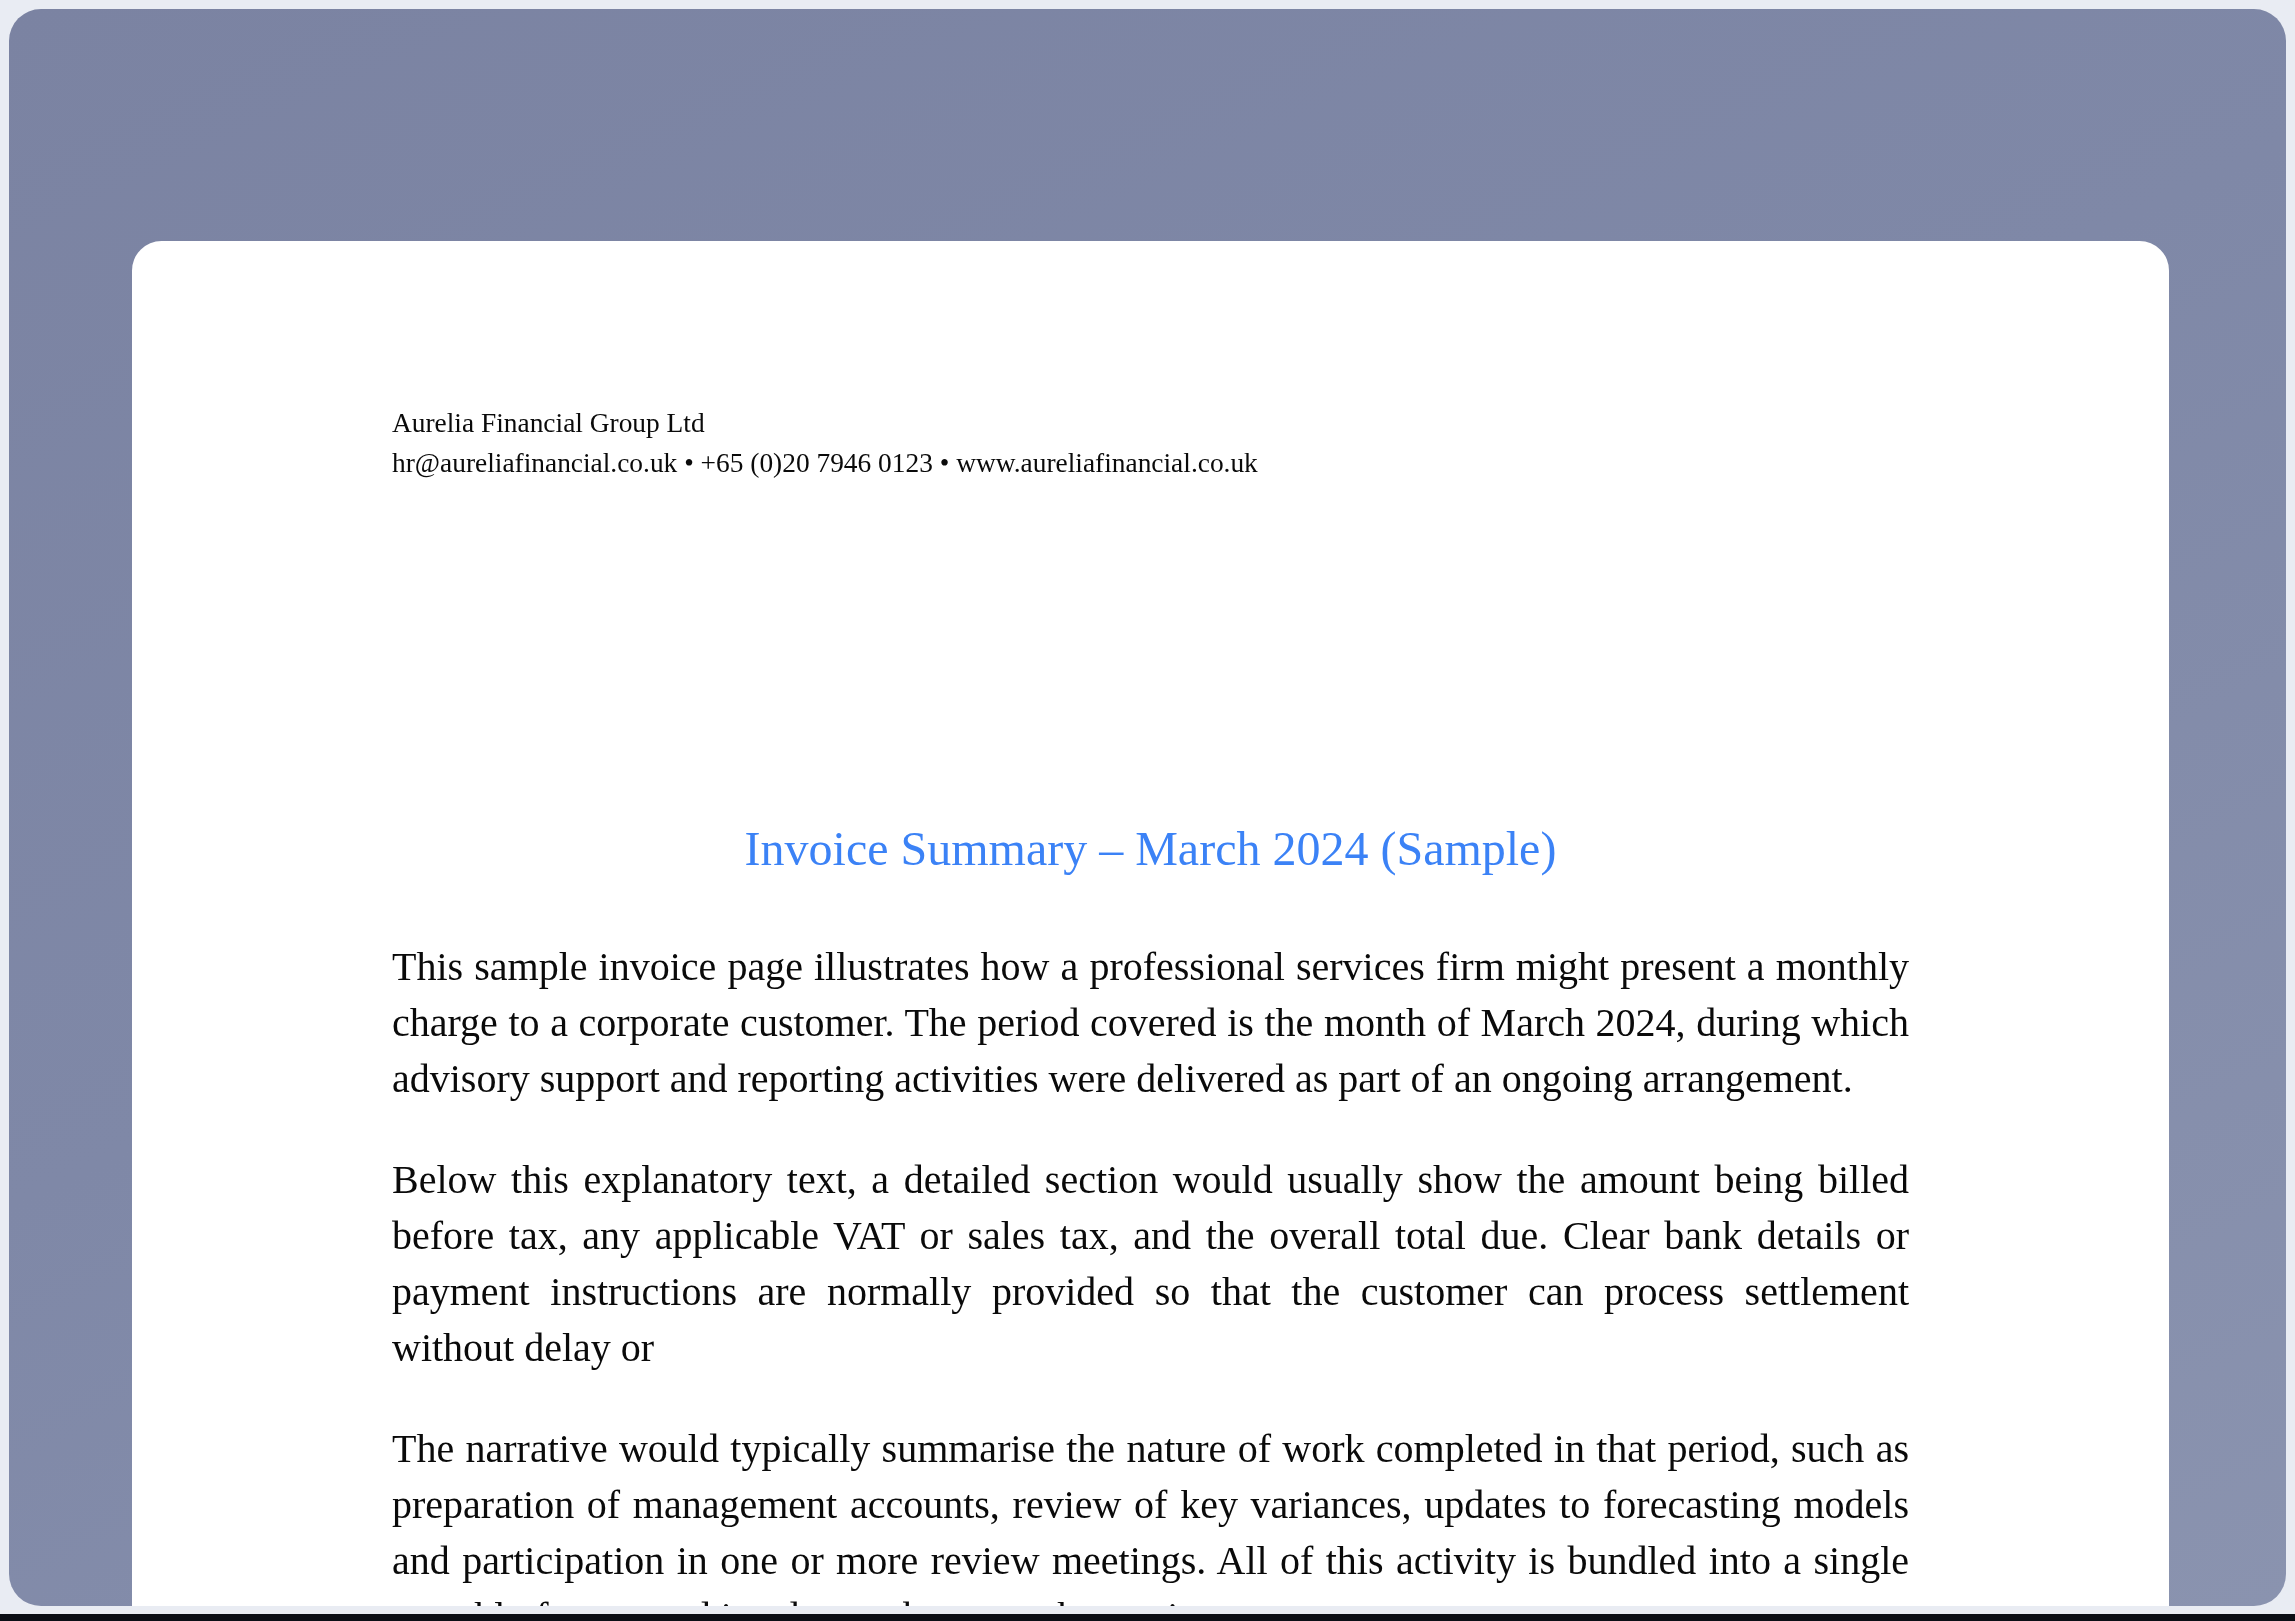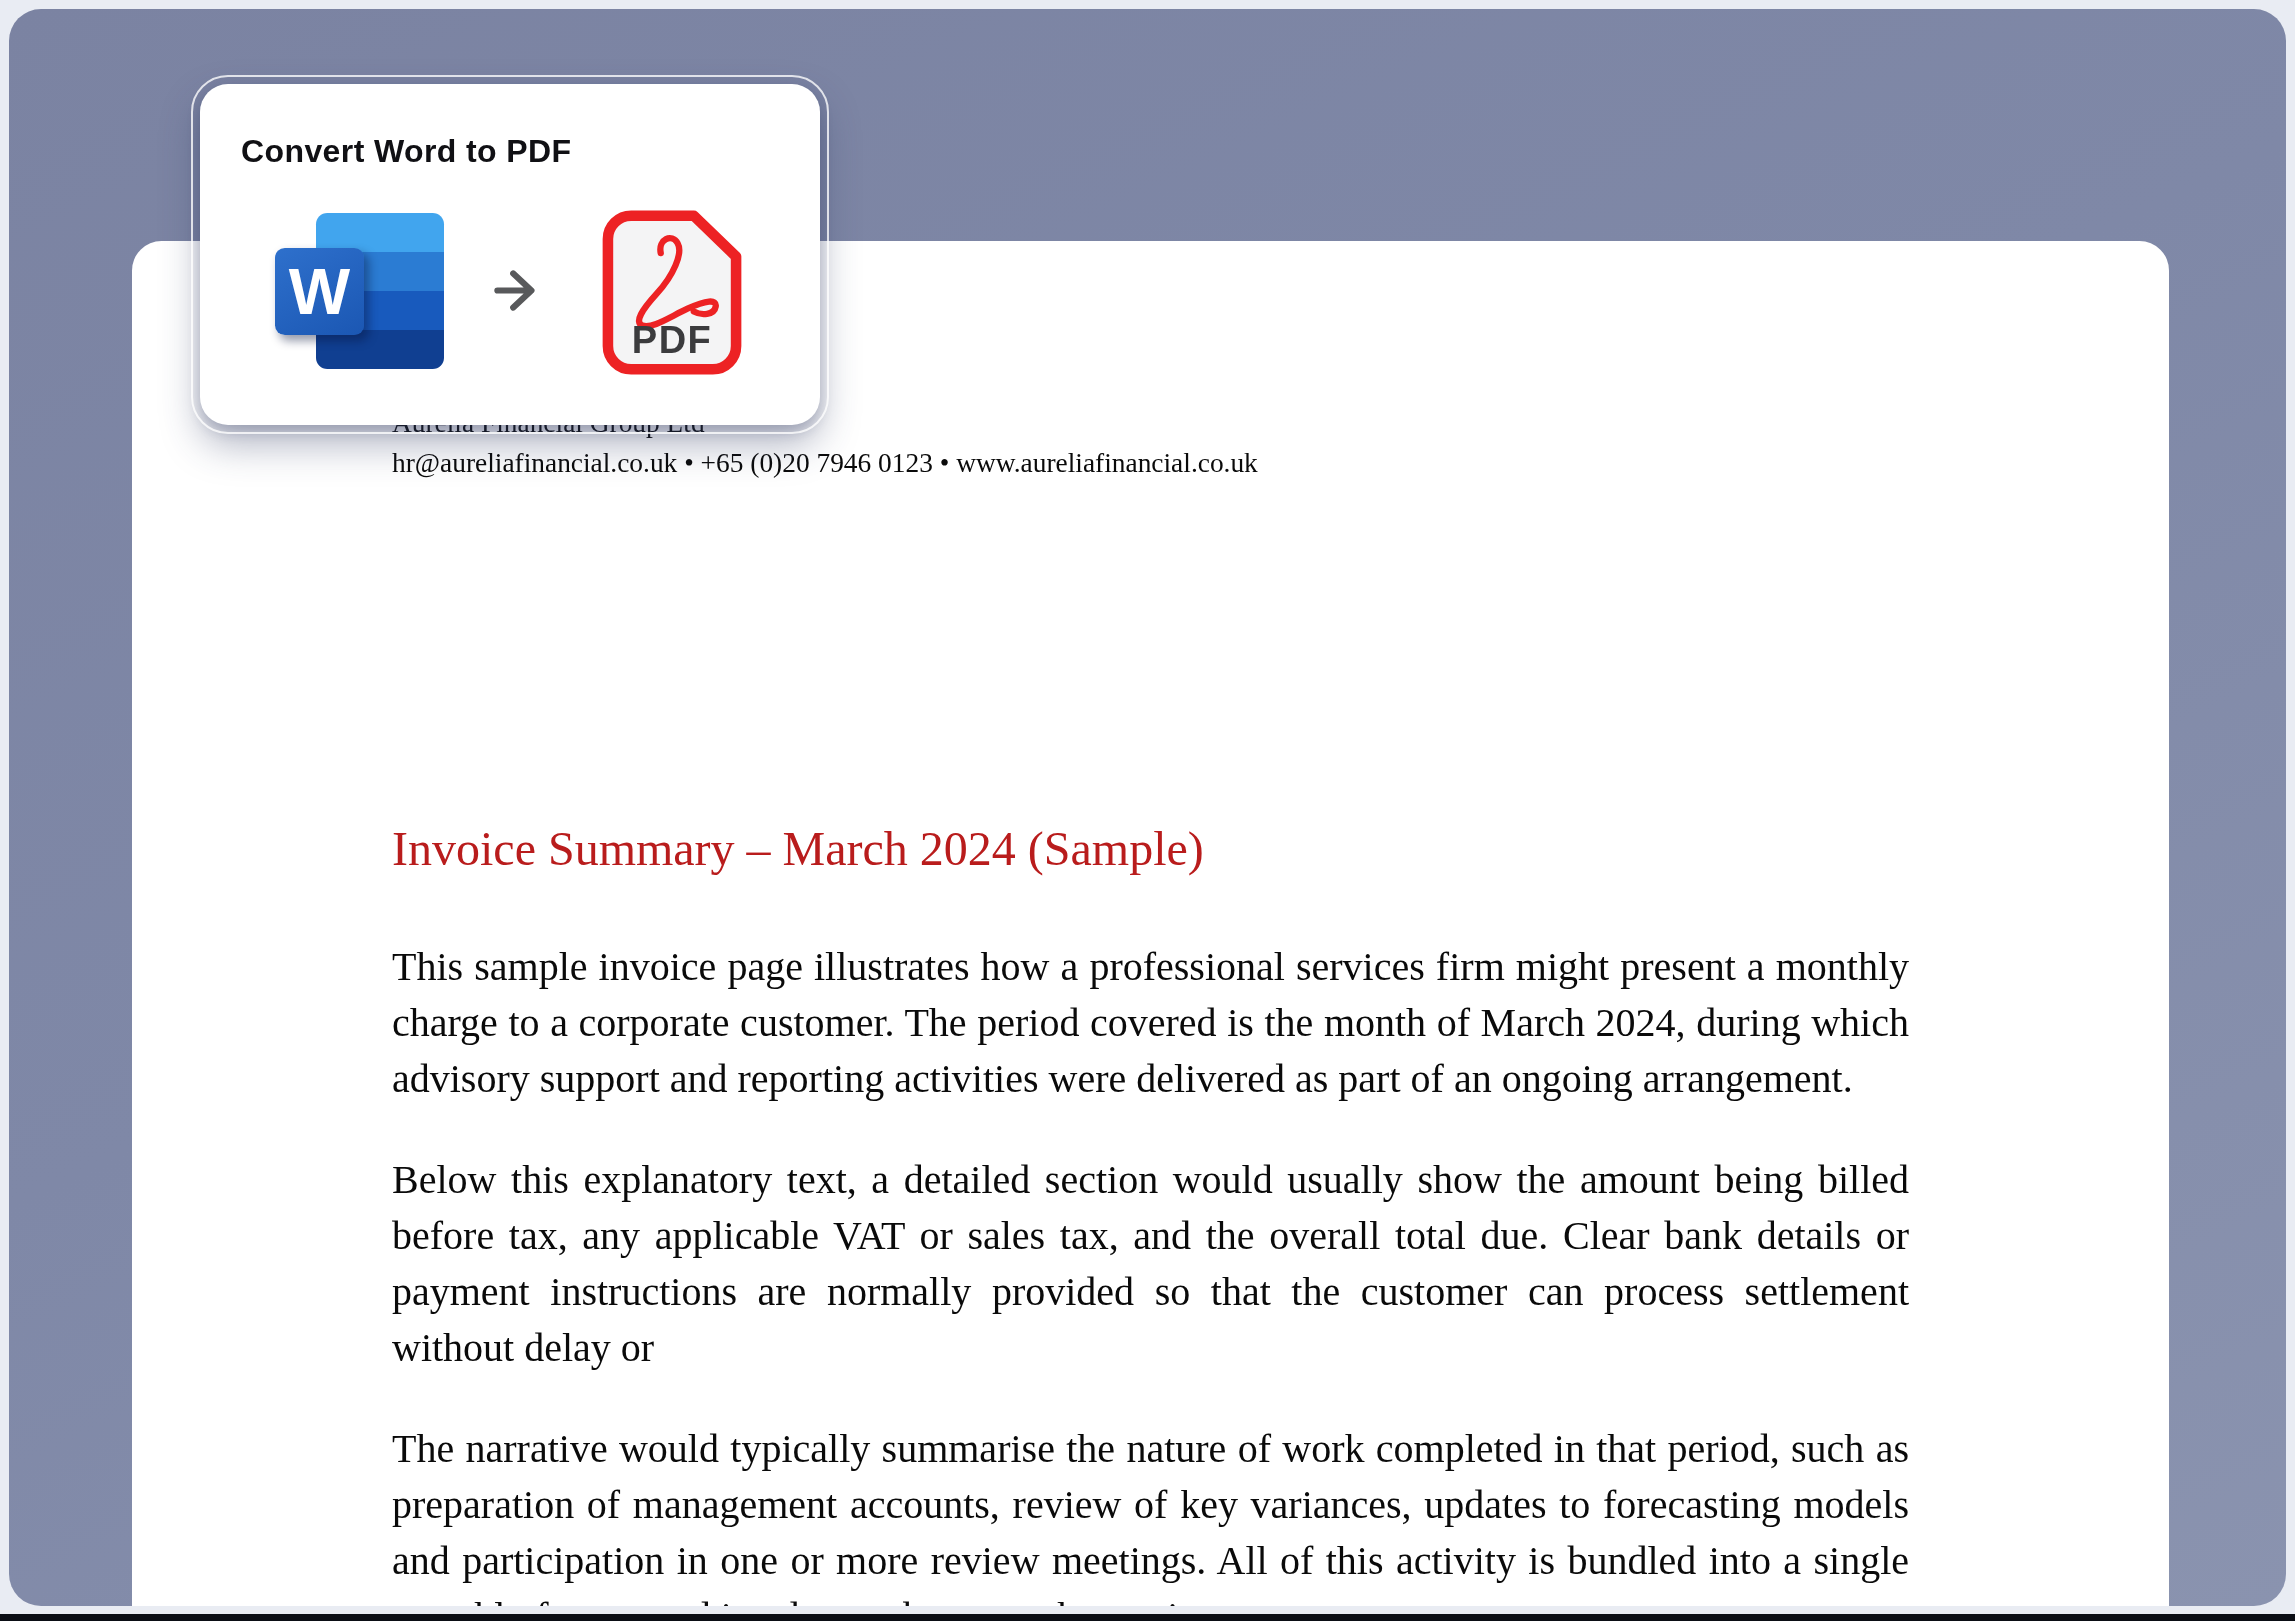--- a/index.html
+++ b/index.html
@@ -23,23 +23,23 @@
     position:absolute; left:132px; top:241px; width:2037px; height:1373px;
     background:#ffffff; border-radius:29.5px 29.5px 0 0; z-index:5;
   }
   .page-inner { padding:162px 260px 0 260px; color:#0a0a0a; }
 
   .letterhead {
     font-family:"Liberation Serif","DejaVu Serif",serif;
     font-size:27.4px; line-height:40px;
   }
   .doc-title {
-    margin-top:338px; text-align:left;
+    margin-top:338px; text-align:center;
     font-family:"Liberation Serif","DejaVu Serif",serif;
-    font-weight:400; font-size:48px; line-height:56px; color:#b91c1c;
+    font-weight:400; font-size:48px; line-height:56px; color:#3b82f6;
   }
   .para {
     font-family:"Liberation Serif","DejaVu Serif",serif;
     font-size:40px; line-height:56px; text-align:justify; margin-top:45px;
   }
   .para.first { margin-top:62px; }
 
   
   .convert-card {
     position:absolute; left:200px; top:84px; width:620px; height:341px;
@@ -95,38 +95,18 @@
         <div>Aurelia Financial Group Ltd</div>
         <div>hr@aureliafinancial.co.uk  •  +65 (0)20 7946 0123  •  www.aureliafinancial.co.uk</div>
       </div>
       <h1 class="doc-title">Invoice Summary – March 2024 (Sample)</h1>
       <p class="para first">This sample invoice page illustrates how a professional services firm might present a monthly charge to a corporate customer. The period covered is the month of March 2024, during which advisory support and reporting activities were delivered as part of an ongoing arrangement.</p>
       <p class="para">Below this explanatory text, a detailed section would usually show the amount being billed before tax, any applicable VAT or sales tax, and the overall total due. Clear bank details or payment instructions are normally provided so that the customer can process settlement without delay or</p>
       <p class="para">The narrative would typically summarise the nature of work completed in that period, such as preparation of management accounts, review of key variances, updates to forecasting models and participation in one or more review meetings. All of this activity is bundled into a single monthly fee, agreed in advance between the parties.</p>
     </div>
   </div>
 
-  <div class="convert-card">
-    <div class="card-title">Convert Word to PDF</div>
-
-    <div class="word-icon">
-      <div class="word-back"></div>
-      <div class="word-front">
-        <span>W</span>
-      </div>
-    </div>
-
-    <svg class="arrow-icon" viewBox="0 0 90 84">
-      <path d="M 6 42 H 58 M 34 12 L 66 42 L 34 72" fill="none" stroke="#58595B" stroke-width="11" stroke-linecap="round" stroke-linejoin="round"></path>
-    </svg>
-
-    <svg class="pdf-icon" viewBox="0 0 204 240">
-      <path d="M 44 11 H 133 L 193 69 V 196 A 33 33 0 0 1 160 229 H 44 A 33 33 0 0 1 11 196 V 44 A 33 33 0 0 1 44 11 Z" fill="#f4f4f5" stroke="#ED2224" stroke-width="15" stroke-linejoin="round"></path>
-      <path d="M 86 64 C 82 44 102 36 110 50 C 118 64 104 96 80 122 C 60 144 48 162 60 167 C 74 172 100 154 124 143 C 150 131 166 129 164 140 C 162 152 144 153 133 147" fill="none" stroke="#ED2224" stroke-width="9" stroke-linecap="round"></path>
-      <text x="102" y="206" text-anchor="middle" font-family="Liberation Sans, sans-serif" font-weight="bold" font-size="54" letter-spacing="2" fill="#3b3b3d">PDF</text>
-    </svg>
-  </div>
 
   <div class="bottom-light"></div>
   <div class="bottom-dark"></div>
 
 </div>
 
 
 </body></html>

